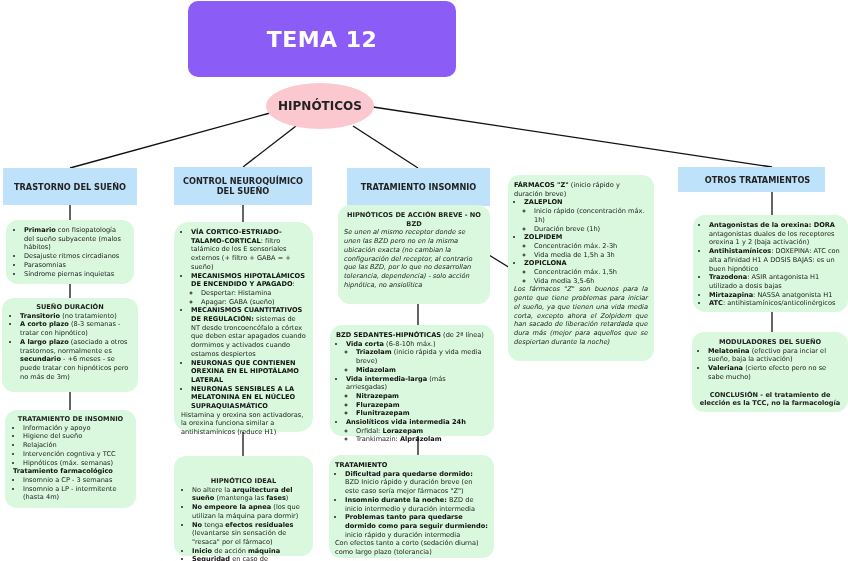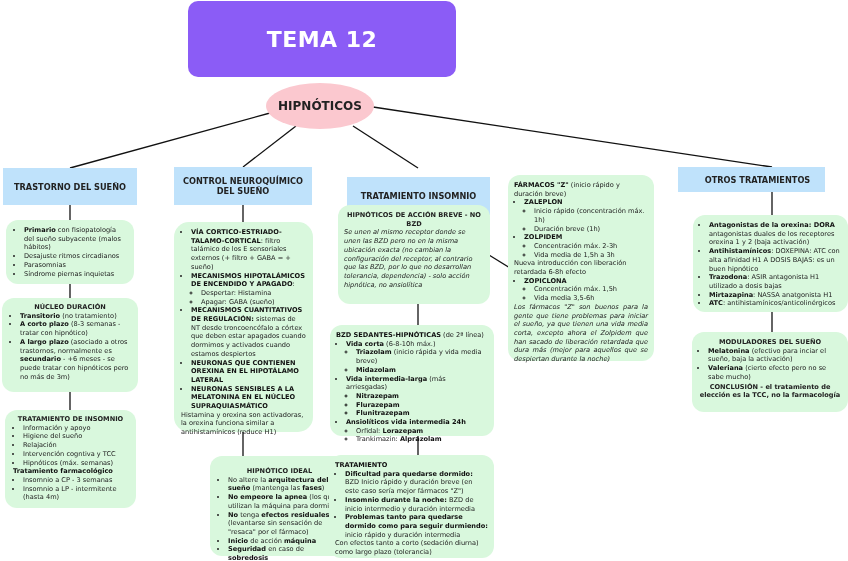--- a/index.html
+++ b/index.html
@@ -53,21 +53,21 @@
 <div class="abs box" style="left:6px;top:220px;width:128px;height:64px;">
   <ul>
     <li><span class="b">Primario</span><span> con fisiopatología del sueño subyacente (malos hábitos)</span></li>
     <li><span>Desajuste ritmos circadianos</span></li>
     <li><span>Parasomnias</span></li>
     <li><span>Síndrome piernas inquietas</span></li>
   </ul>
 </div>
 
 <div class="abs box" style="left:2px;top:298px;width:136px;height:94px;padding-top:5px;">
-  <div class="h">NÚCLEO DURACIÓN</div>
+  <div class="h">SUEÑO DURACIÓN</div>
   <ul>
     <li><span class="b">Transitorio</span><span> (no tratamiento)</span></li>
     <li><span class="b">A corto plazo</span><span> (8-3 semanas - tratar con hipnótico)</span></li>
     <li><span class="b">A largo plazo</span><span> (asociado a otros trastornos, normalmente es </span><span class="b">secundario</span><span> - +6 meses - se puede tratar con hipnóticos pero no más de 3m)</span></li>
   </ul>
 </div>
 
 <div class="abs box" style="left:5px;top:410px;width:131px;height:98px;padding-top:5px;">
   <div class="h">TRATAMIENTO DE INSOMNIO</div>
   <ul>
@@ -95,32 +95,32 @@
         <li>Apagar: GABA (sueño)</li>
       </ul>
     </li>
     <li><span class="b">MECANISMOS CUANTITATIVOS DE REGULACIÓN:</span><span> sistemas de NT desde troncoencéfalo a córtex que deben estar apagados cuando dormimos y activados cuando estamos despiertos</span></li>
     <li><span class="b">NEURONAS QUE CONTIENEN OREXINA EN EL HIPOTÁLAMO LATERAL</span></li>
     <li><span class="b">NEURONAS SENSIBLES A LA MELATONINA EN EL NÚCLEO SUPRAQUIASMÁTICO</span></li>
   </ul>
   <div>Histamina y orexina son activadoras, la orexina funciona similar a antihistamínicos (reduce H1)</div>
 </div>
 
-<div class="abs box" style="left:174px;top:456px;width:139px;height:100px;padding-top:11px;margin-left:36px;">
+<div class="abs box" style="left:174px;top:456px;width:139px;height:100px;padding-top:21px;">
   <div class="h">HIPNÓTICO IDEAL</div>
   <ul>
     <li><span>No altere la </span><span class="b">arquitectura del sueño</span><span> (mantenga las </span><span class="b">fases</span><span>)</span></li>
     <li><span class="b">No empeore la apnea</span><span> (los que utilizan la máquina para dormir)</span></li>
     <li><span class="b">No</span><span> tenga </span><span class="b">efectos residuales</span><span> (levantarse sin sensación de "resaca" por el fármaco)</span></li>
     <li><span class="b">Inicio</span><span> de acción </span><span class="b">máquina</span></li>
     <li><span class="b">Seguridad</span><span> en caso de </span><span class="b">sobredosis</span></li>
   </ul>
 </div>
 
-<div class="abs hdr" style="left:347px;top:168px;width:143px;height:38px;margin-top:9px;">TRATAMIENTO INSOMNIO</div>
+<div class="abs hdr" style="left:347px;top:168px;width:143px;height:38px;">TRATAMIENTO INSOMNIO</div>
 
 <div class="abs box" style="left:338px;top:205px;width:152px;height:99px;padding:6px 6px;">
   <div class="h">HIPNÓTICOS DE ACCIÓN BREVE - NO BZD</div>
   <div class="i">Se unen al mismo receptor donde se unen las BZD pero no en la misma ubicación exacta (no cambian la configuración del receptor, al contrario que las BZD, por lo que no desarrollan tolerancia, dependencia) - solo acción hipnótica, no ansiolítica</div>
 </div>
 
 <div class="abs box" style="left:330px;top:325px;width:164px;height:111px;padding:6px 6px;">
   <div><span class="b">BZD SEDANTES-HIPNÓTICAS</span><span> (de 2ª línea)</span></div>
   <ul>
     <li><span class="b">Vida corta</span><span> (6-8-10h máx.)</span>
@@ -164,21 +164,20 @@
         <li>Duración breve (1h)</li>
       </ul>
     </li>
     <li><span class="b">ZOLPIDEM</span>
       <ul>
         <li>Concentración máx. 2-3h</li>
         <li>Vida media de 1,5h a 3h</li>
       </ul>
     </li>
   </ul>
-  <div>Nueva introducción  con liberación retardada 6-8h efecto</div>
   <ul>
     <li><span class="b">ZOPICLONA</span>
       <ul>
         <li>Concentración máx. 1,5h</li>
         <li>Vida media 3,5-6h</li>
       </ul>
     </li>
   </ul>
   <div class="i j">Los fármacos "Z" son buenos para la gente que tiene problemas para iniciar el sueño, ya que tienen una vida media corta, excepto ahora el Zolpidem que han sacado de liberación retardada que dura más (mejor para aquellos que se despiertan durante la noche)</div>
 </div>
@@ -194,14 +193,14 @@
     <li><span class="b">ATC</span><span>: antihistamínicos/anticolinérgicos</span></li>
   </ul>
 </div>
 
 <div class="abs box" style="left:692px;top:332px;width:156px;height:80px;padding:6px 6px;">
   <div class="h">MODULADORES DEL SUEÑO</div>
   <ul>
     <li><span class="b">Melatonina</span><span> (efectivo para inciar el sueño, baja la activación)</span></li>
     <li><span class="b">Valeriana</span><span> (cierto efecto pero no se sabe mucho)</span></li>
   </ul>
-  <div class="h" style="margin-top:1px;text-align:center;">CONCLUSIÓN - el tratamiento de elección es la TCC, no la farmacología</div>
+  <div class="h" style="margin-top:9px;text-align:center;">CONCLUSIÓN - el tratamiento de elección es la TCC, no la farmacología</div>
 </div>
 
 </body></html>

